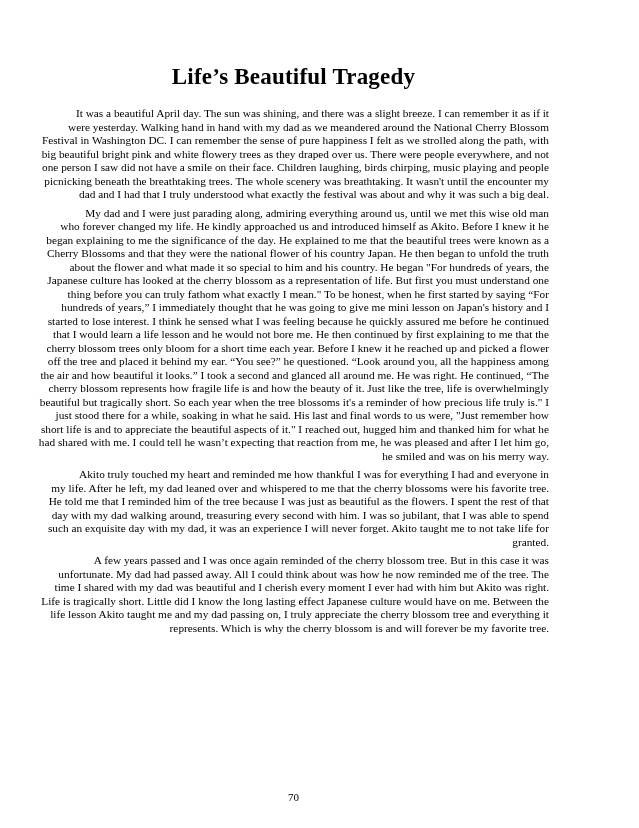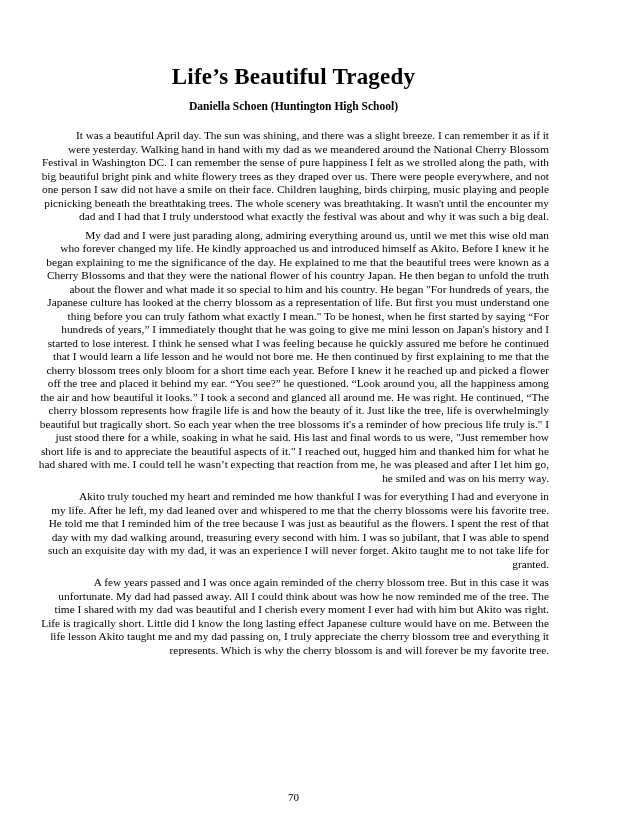--- a/index.html
+++ b/index.html
@@ -49,21 +49,20 @@
     text-align: center;
     font-size: 11px;
   }
 </style>
 </head>
 <body>
 
 <div class="page">
   <h1 class="essay-title">Life’s Beautiful Tragedy</h1>
 
-  <div class="essay-byline">Daniella Schoen (Huntington High School)</div>
 
   <div class="essay-body">
     <p>It was a beautiful April day. The sun was shining, and there was a slight breeze. I can remember it as if it were yesterday. Walking hand in hand with my dad as we meandered around the National Cherry Blossom Festival in Washington DC. I can remember the sense of pure happiness I felt as we strolled along the path, with big beautiful bright pink and white flowery trees as they draped over us. There were people everywhere, and not one person I saw did not have a smile on their face. Children laughing, birds chirping, music playing and people picnicking beneath the breathtaking trees. The whole scenery was breathtaking. It wasn't until the encounter my dad and I had that I truly understood what exactly the festival was about and why it was such a big deal.</p>
     <p>My dad and I were just parading along, admiring everything around us, until we met this wise old man who forever changed my life. He kindly approached us and introduced himself as Akito. Before I knew it he began explaining to me the significance of the day. He explained to me that the beautiful trees were known as a Cherry Blossoms and that they were the national flower of his country Japan. He then began to unfold the truth about the flower and what made it so special to him and his country. He began "For hundreds of years, the Japanese culture has looked at the cherry blossom as a representation of life. But first you must understand one thing before you can truly fathom what exactly I mean." To be honest, when he first started by saying “For hundreds of years,” I immediately thought that he was going to give me mini lesson on Japan's history and I started to lose interest. I think he sensed what I was feeling because he quickly assured me before he continued that I would learn a life lesson and he would not bore me. He then continued by first explaining to me that the cherry blossom trees only bloom for a short time each year. Before I knew it he reached up and picked a flower off the tree and placed it behind my ear. “You see?” he questioned. “Look around you, all the happiness among the air and how beautiful it looks.” I took a second and glanced all around me. He was right. He continued, “The cherry blossom represents how fragile life is and how the beauty of it. Just like the tree, life is overwhelmingly beautiful but tragically short. So each year when the tree blossoms it's a reminder of how precious life truly is." I just stood there for a while, soaking in what he said. His last and final words to us were, "Just remember how short life is and to appreciate the beautiful aspects of it." I reached out, hugged him and thanked him for what he had shared with me. I could tell he wasn’t expecting that reaction from me, he was pleased and after I let him go, he smiled and was on his merry way.</p>
     <p>Akito truly touched my heart and reminded me how thankful I was for everything I had and everyone in my life. After he left, my dad leaned over and whispered to me that the cherry blossoms were his favorite tree. He told me that I reminded him of the tree because I was just as beautiful as the flowers. I spent the rest of that day with my dad walking around, treasuring every second with him. I was so jubilant, that I was able to spend such an exquisite day with my dad, it was an experience I will never forget. Akito taught me to not take life for granted.</p>
     <p>A few years passed and I was once again reminded of the cherry blossom tree. But in this case it was unfortunate. My dad had passed away. All I could think about was how he now reminded me of the tree. The time I shared with my dad was beautiful and I cherish every moment I ever had with him but Akito was right. Life is tragically short. Little did I know the long lasting effect Japanese culture would have on me. Between the life lesson Akito taught me and my dad passing on, I truly appreciate the cherry blossom tree and everything it represents. Which is why the cherry blossom is and will forever be my favorite tree.</p>
   </div>
 
   <div class="page-number">70</div>
 </div>

